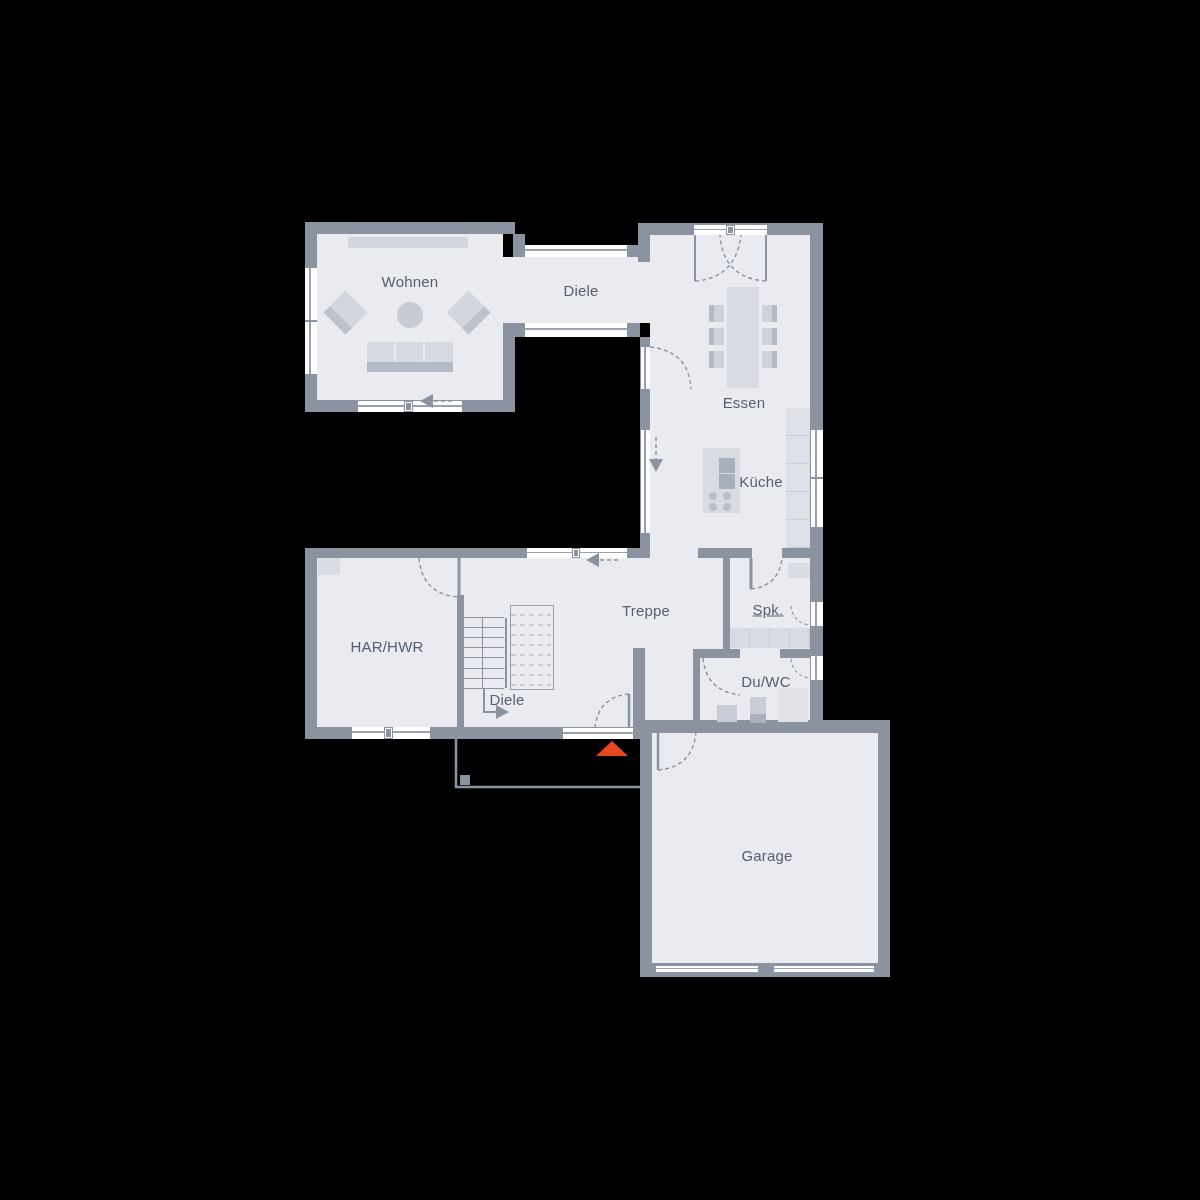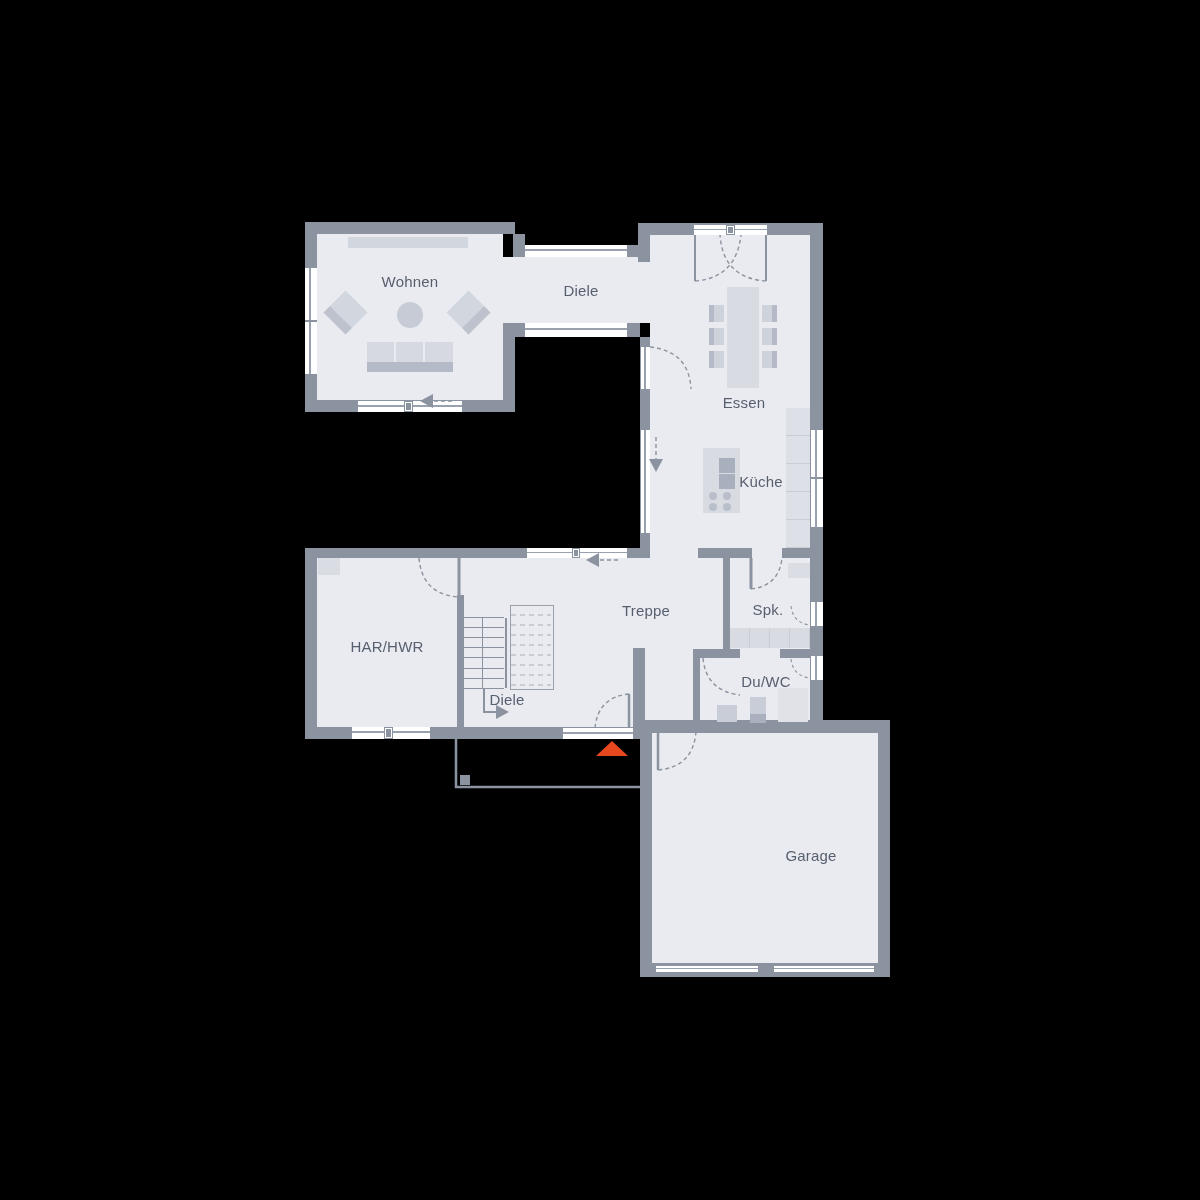--- a/index.html
+++ b/index.html
@@ -214,17 +214,17 @@
 
   <div id="entrance-triangle"></div>
 
   <div class="label" style="left:410px;top:281px;">Wohnen</div>
   <div class="label" style="left:581px;top:290px;">Diele</div>
   <div class="label" style="left:744px;top:402px;">Essen</div>
   <div class="label" style="left:761px;top:481px;">Küche</div>
   <div class="label" style="left:646px;top:610px;">Treppe</div>
   <div class="label" style="left:387px;top:646px;">HAR/HWR</div>
   <div class="label" style="left:507px;top:699px;">Diele</div>
-  <div class="label" style="left:768px;top:609px;">Spk.</div>
+  <div class="label" style="left:768px;top:609px;text-decoration:underline;">Spk.</div>
   <div class="label" style="left:766px;top:681px;">Du/WC</div>
-  <div class="label" style="left:767px;top:855px;margin-left:44px;">Garage</div>
+  <div class="label" style="left:767px;top:855px;">Garage</div>
 
 </div>
 
 </body></html>

